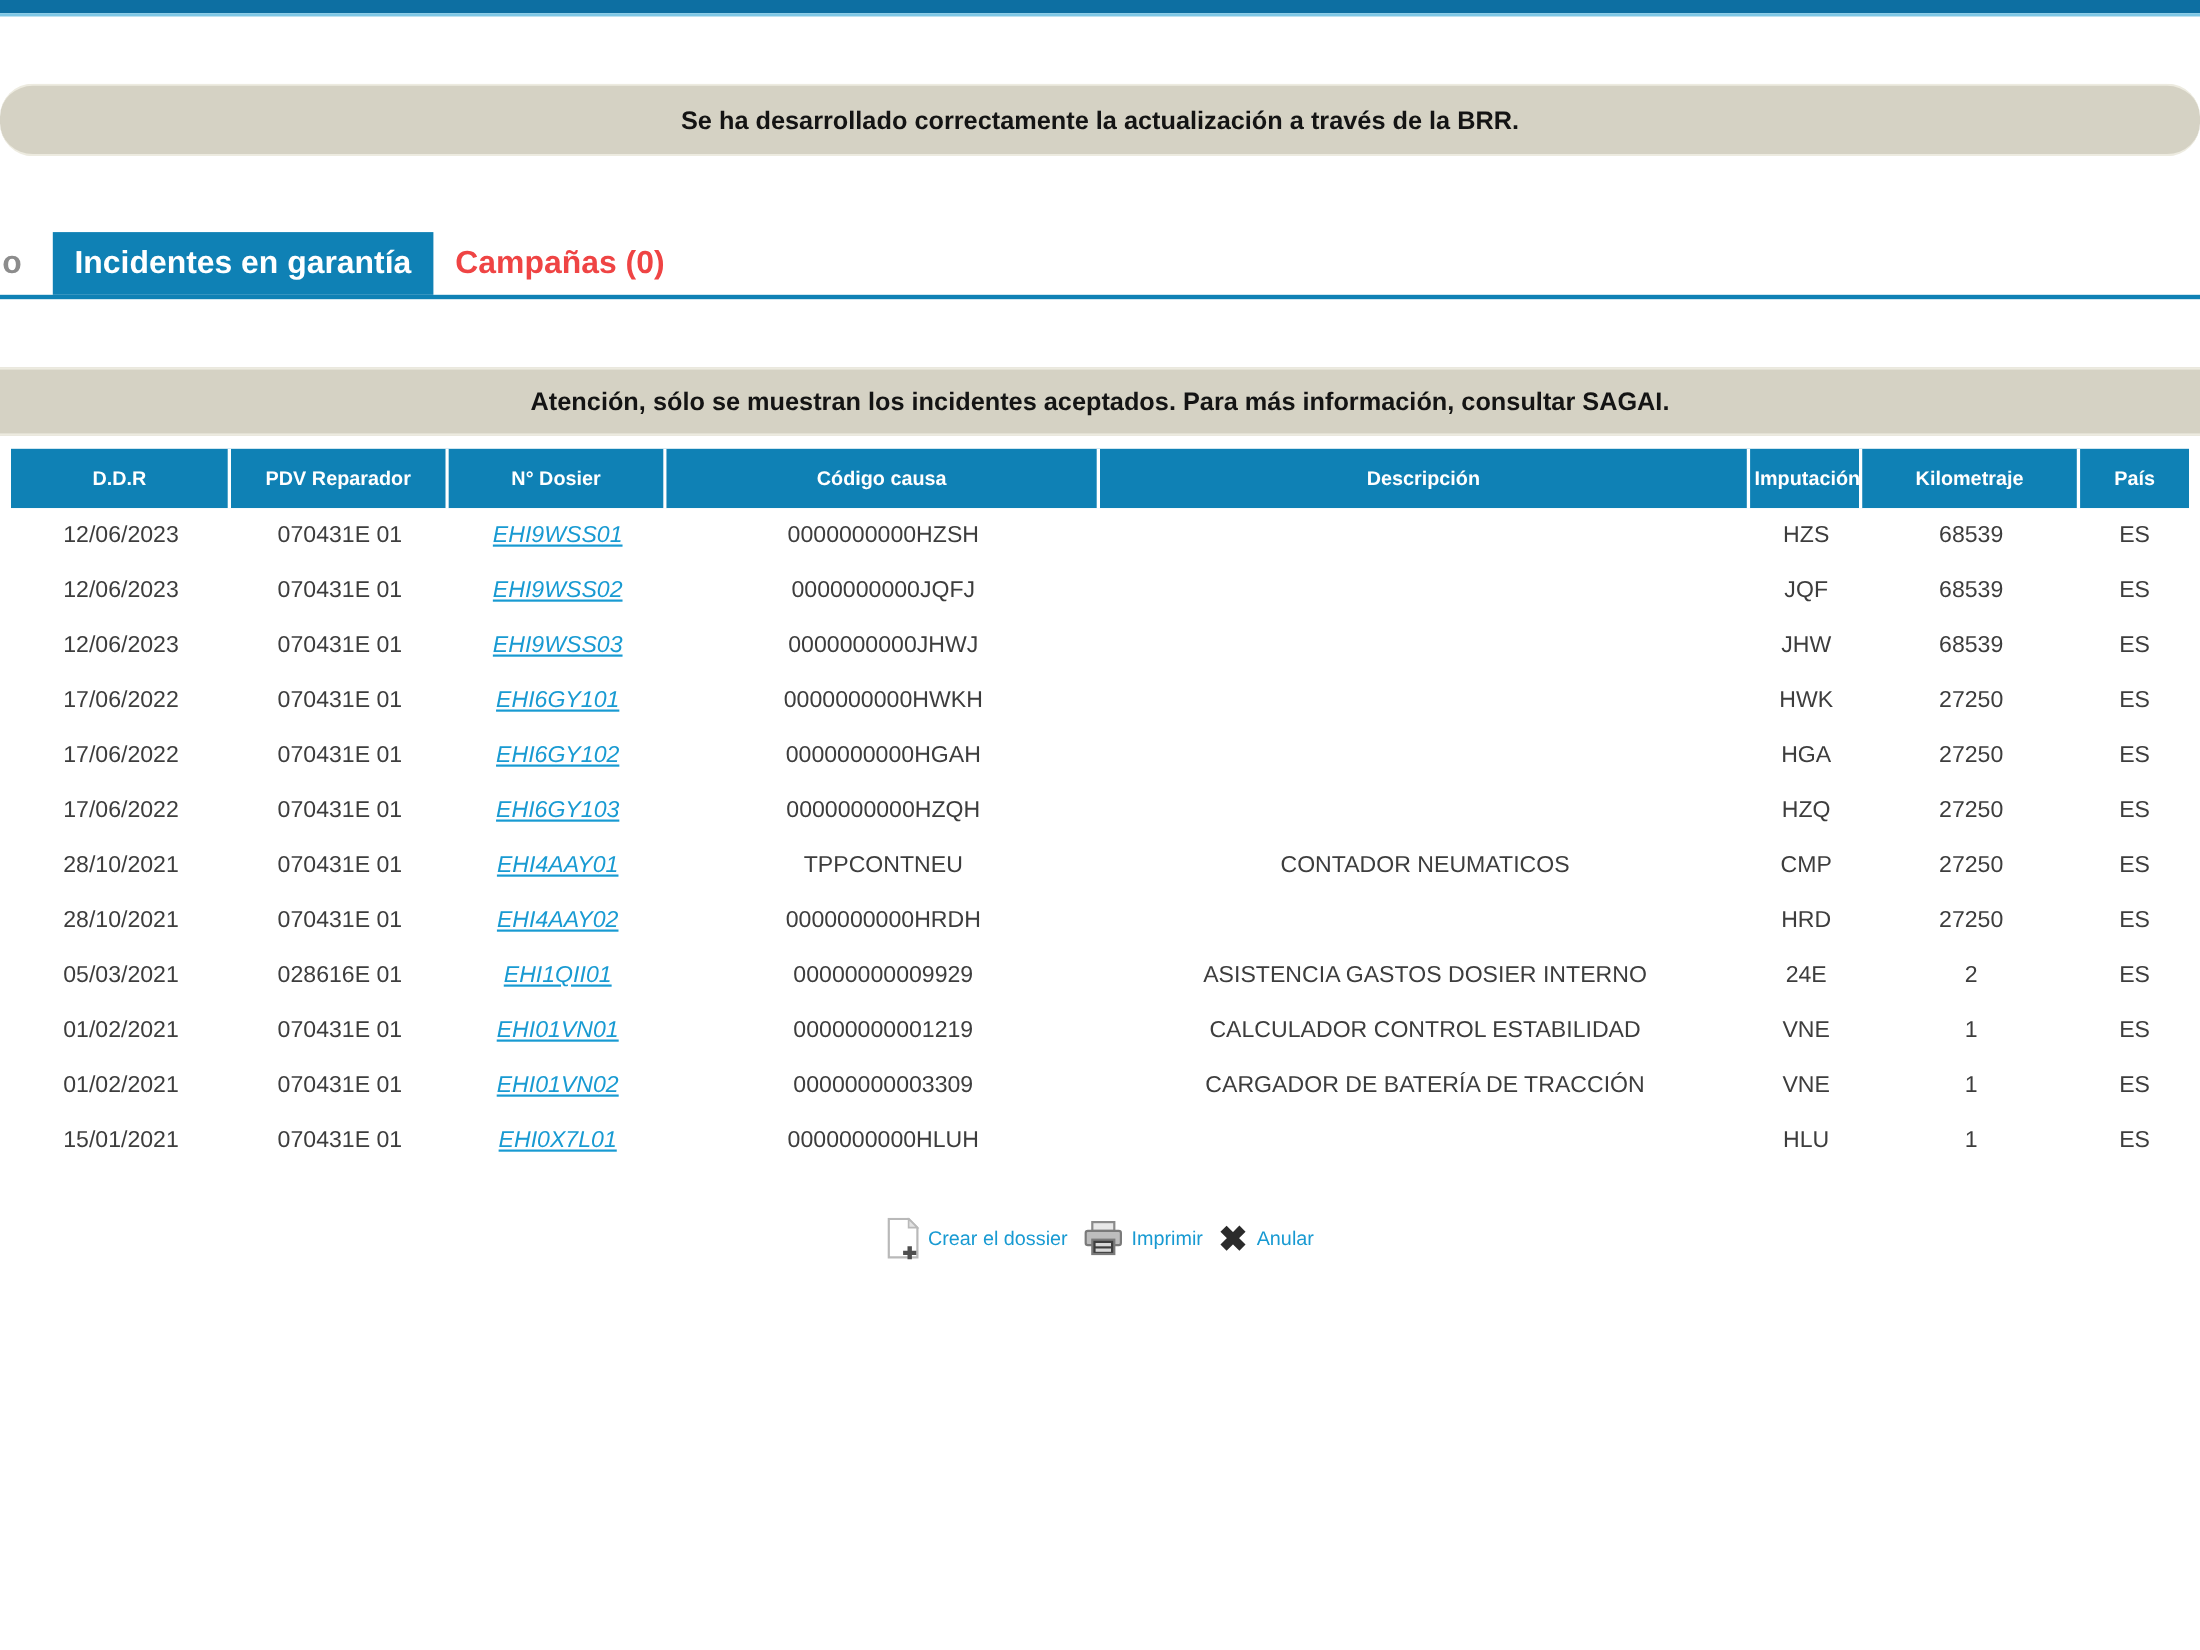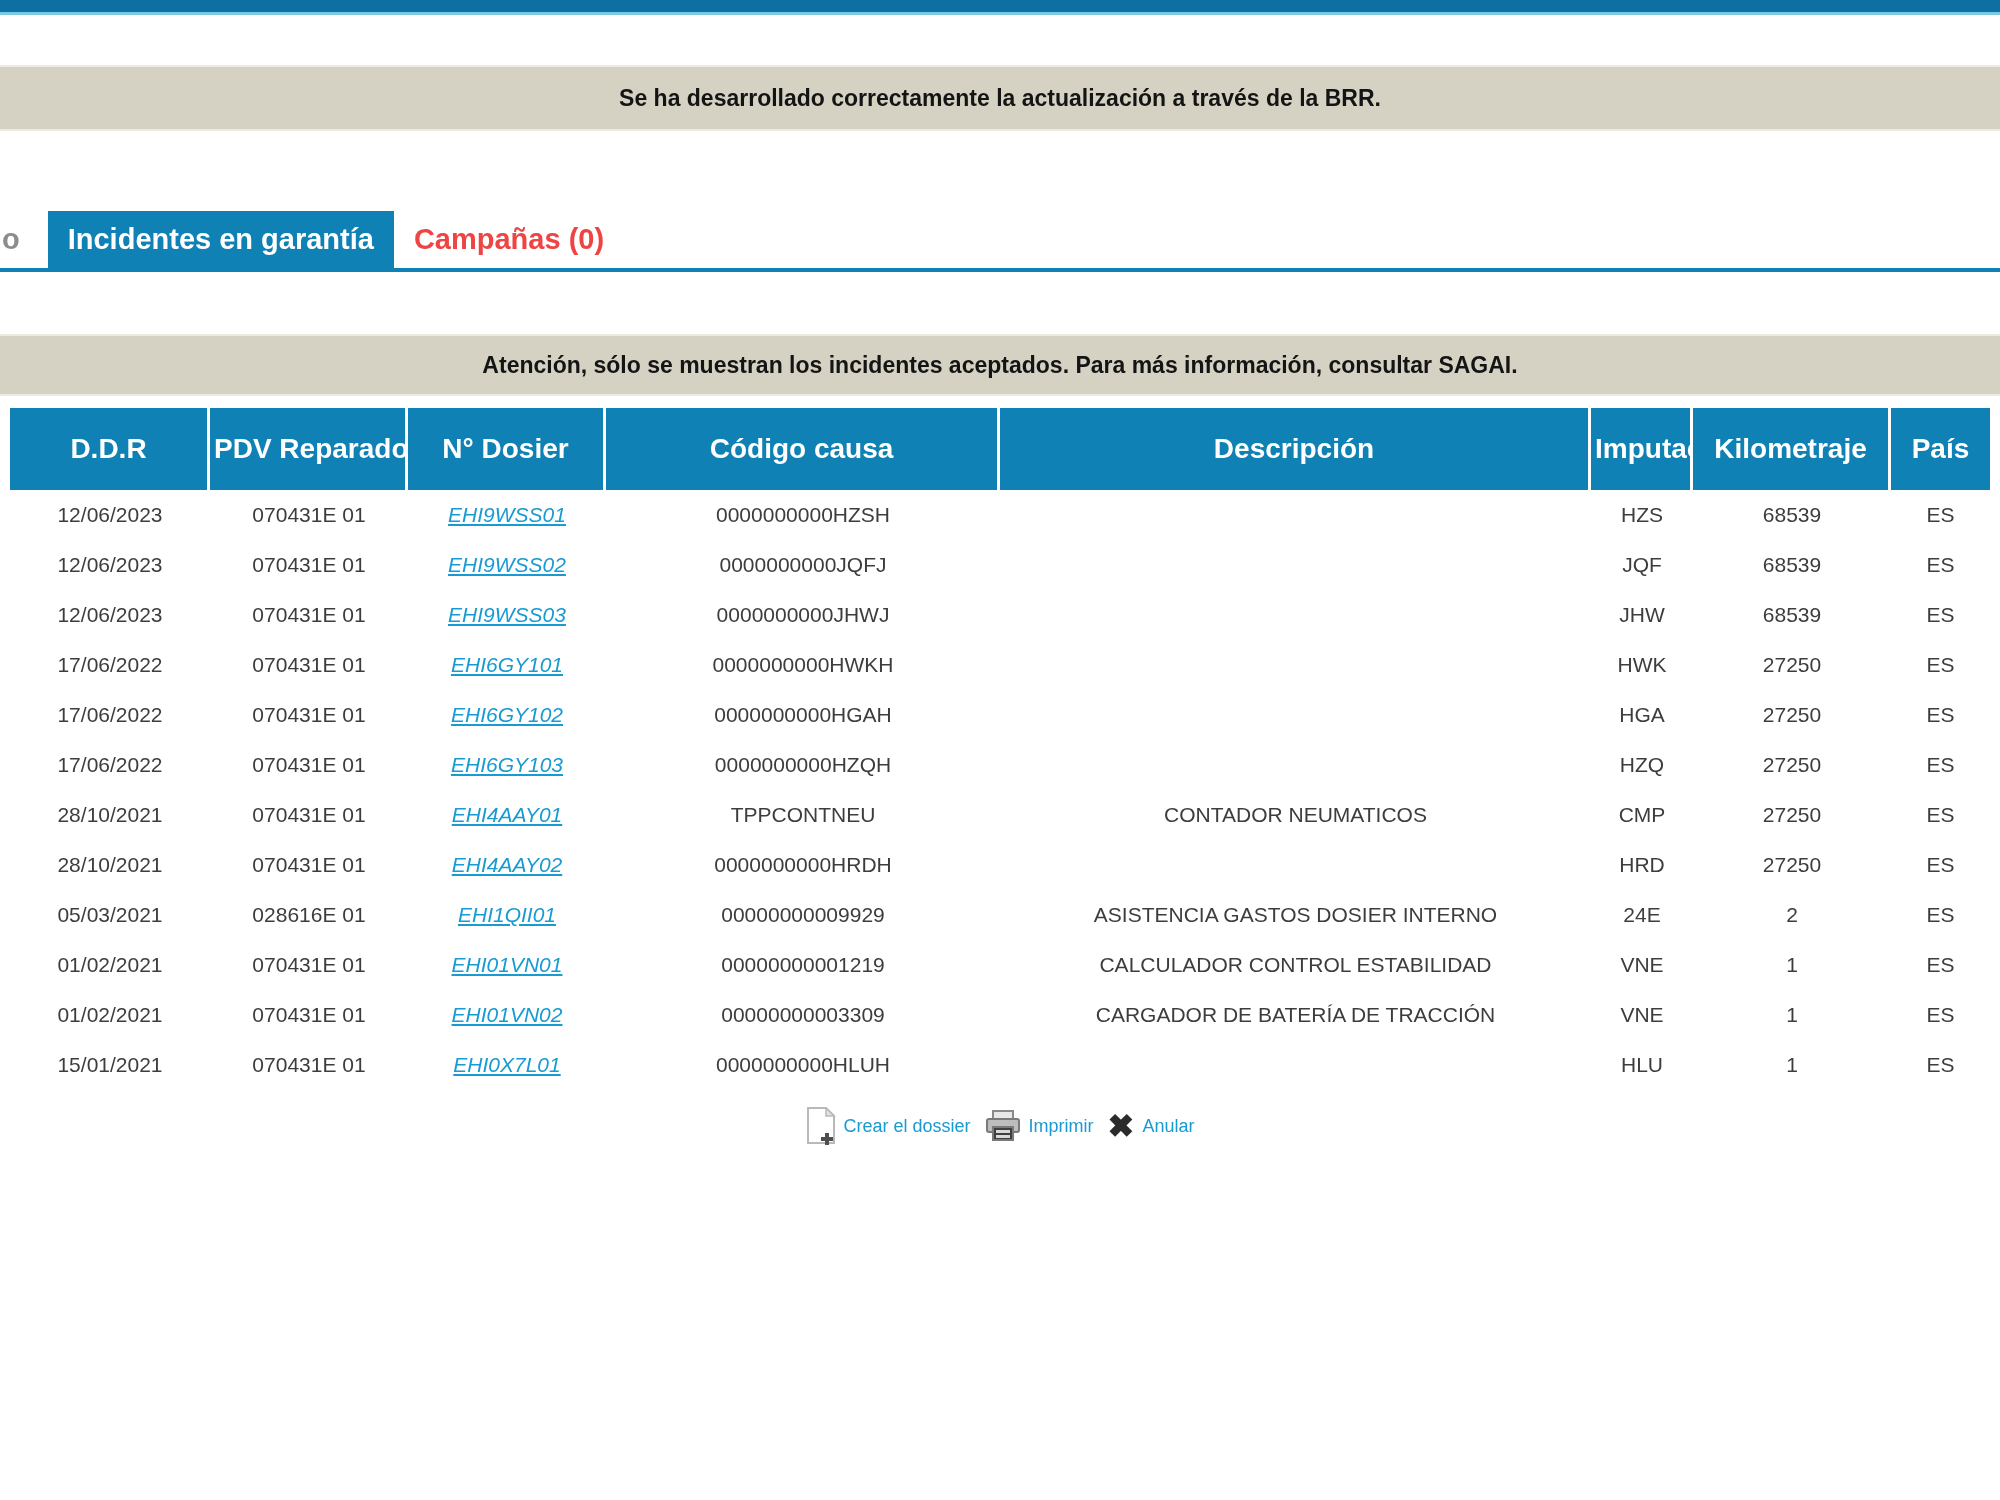--- a/index.html
+++ b/index.html
@@ -6,35 +6,35 @@
   body{
     width:2000px;height:1500px;position:relative;background:#ffffff;
     font-family:"Liberation Sans", sans-serif;overflow:hidden;
   }
   .topbar{position:absolute;top:0;left:0;right:0;height:12px;background:#0d6fa2;}
   .topbar-light{position:absolute;top:12px;left:0;right:0;height:3px;background:#7ec7e5;}
 
   .banner{position:absolute;left:0;right:0;background:#d5d2c4;
     border-top:2px solid #edebe0;border-bottom:2px solid #edebe0;
     display:flex;align-items:center;justify-content:center;}
-  .banner1{top:65px;height:62px;}
+  .banner1{top:76px;height:62px;border-radius:30px;}
   .banner2{top:334px;height:58px;}
   .banner .msg{font-weight:bold;font-size:23px;color:#141414;letter-spacing:0px;}
 
   .tabs{position:absolute;top:211px;left:0;right:0;height:57px;
     border-bottom:4px solid #0f81b5;display:flex;align-items:stretch;}
   .tab{display:flex;align-items:center;font-weight:bold;font-size:29px;}
   .tab-partial{color:#8c8c8c;padding:0 6px 0 2px;}
   .tab-active{background:#0f81b5;color:#ffffff;padding:12px 20px;margin-left:22px;}
   .tab-inactive{color:#ef4444;padding:0 20px;background:transparent;}
 
   .table-wrap{position:absolute;top:408px;left:10px;width:1980px;}
   table{width:100%;border-collapse:separate;border-spacing:0;table-layout:fixed;}
-  th{background:#0f81b5;color:#ffffff;font-weight:bold;font-size:28px;height:50px;
-     border-right:3px solid #ffffff;padding:16px 4px;overflow:hidden;white-space:nowrap;}
+  th{background:#0f81b5;color:#ffffff;font-weight:bold;font-size:18px;height:50px;
+     border-right:3px solid #ffffff;padding:2px 4px;overflow:hidden;white-space:nowrap;}
   th:last-child{border-right:none;}
   td{height:50px;text-align:center;font-size:21px;color:#3d3d3d;background:#ffffff;
      padding:0 4px;overflow:hidden;white-space:nowrap;}
   thead tr{border-bottom:2px solid #fff;}
   a.dosier-link{color:#189ad2;text-decoration:underline;cursor:pointer;font-style:italic;}
 
   .actions{position:absolute;top:1098px;left:10px;width:1980px;height:56px;
     display:flex;align-items:center;justify-content:center;gap:14px;}
   .action{display:flex;align-items:center;gap:8px;cursor:pointer;}
   .action .label{color:#189ad2;font-size:18px;}

